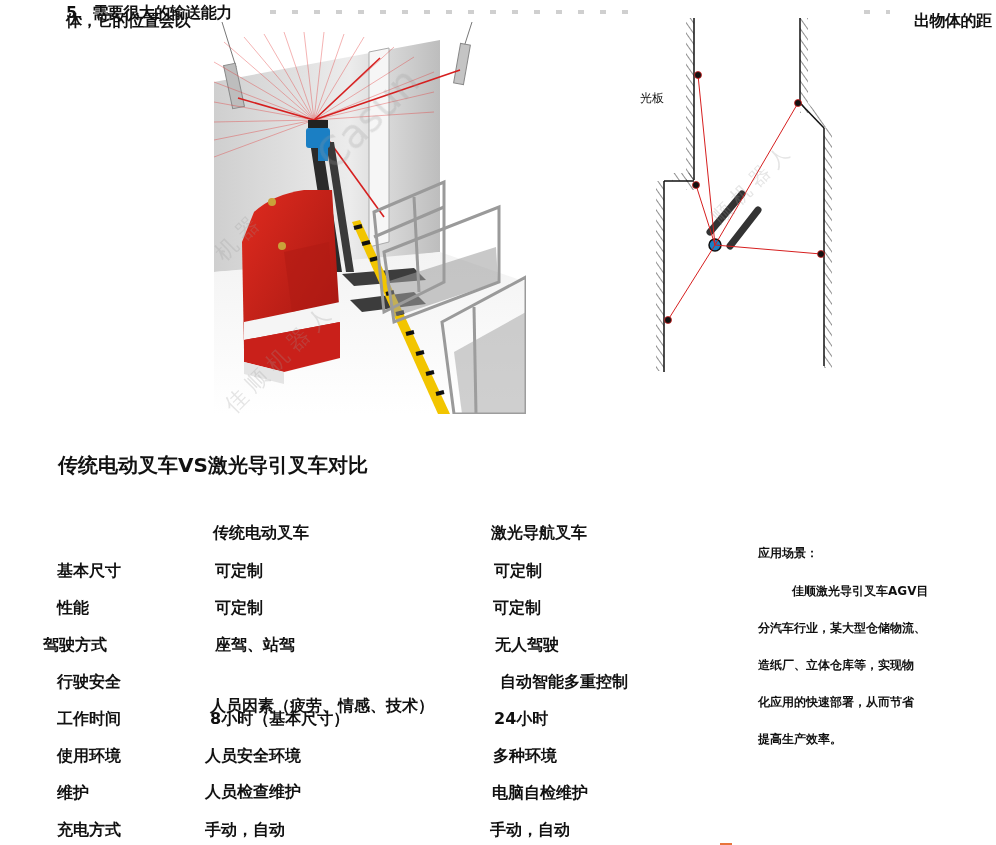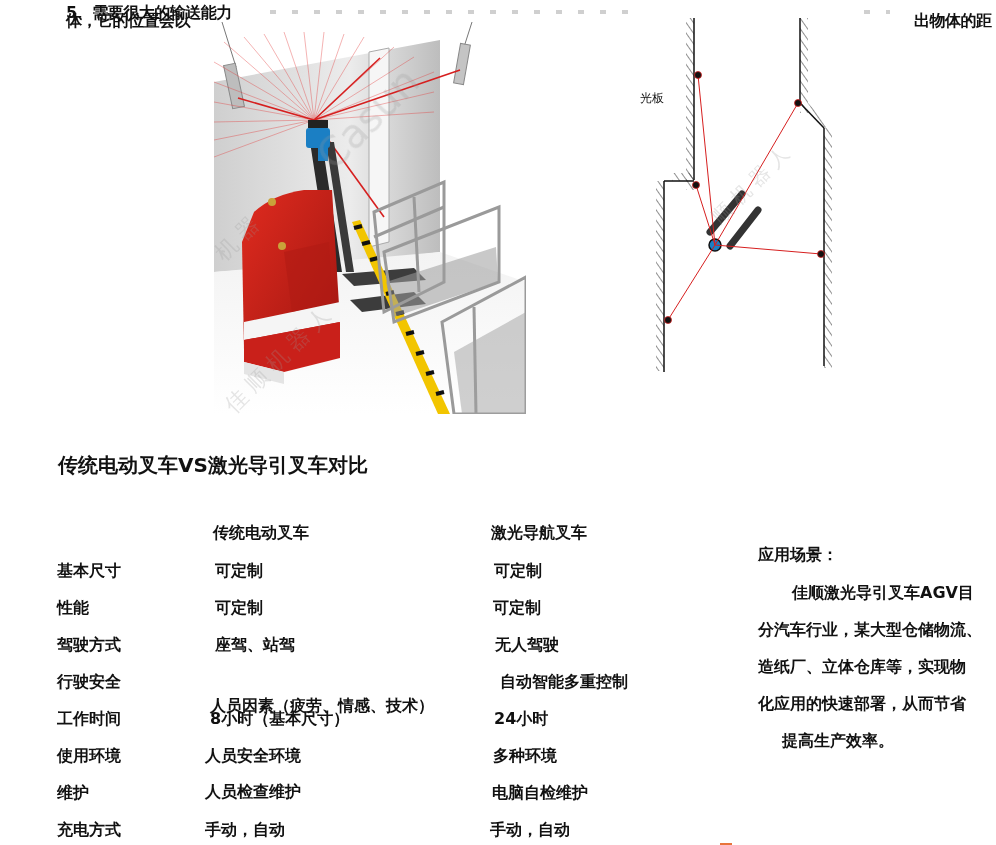--- a/index.html
+++ b/index.html
@@ -10,21 +10,21 @@
   .overlap1 { left:66px; top:3px; }
   .overlap2 { left:66px; top:11px; }
   .dashes { left:270px; top:10px; width:620px; height:4px;
             background: repeating-linear-gradient(90deg, #bbb 0 6px, transparent 6px 22px); opacity:.7; }
   .right-clip { left:914px; top:11px; }
   .fig { position:absolute; background:#fff; overflow:hidden; }
   .fig-left { left:214px; top:22px; width:312px; height:392px; }
   .fig-right { left:640px; top:10px; width:220px; height:362px; }
   .section-title { left:58px; top:452px; font-size:20px; font-weight:bold; white-space:nowrap; }
   .tbl-cell { position:absolute; font-size:16px; font-weight:bold; white-space:nowrap; }
-  .side { position:absolute; left:758px; font-size:16px; font-weight:bold; white-space:nowrap; }
+  .side { position:absolute; left:758px; font-size:12px; font-weight:bold; white-space:nowrap; }
   .orange-mark { left:720px; top:843px; width:12px; height:2px; background:#e8743b; }
 </style>
 </head>
 <body>
 
 <div class="abs hdr-line overlap1">5、需要很大的输送能力</div>
 <div class="abs hdr-line overlap2">体，它的位置会以</div>
 <div class="abs dashes"></div>
 <div class="abs hdr-line right-clip">出物体的距</div>
 
@@ -202,21 +202,21 @@
     <div class="tbl-cell" style="left:57px;top:561px;">基本尺寸</div>
     <div class="tbl-cell" style="left:215px;top:561px;">可定制</div>
     <div class="tbl-cell" style="left:494px;top:561px;">可定制</div>
   </div>
   <div>
     <div class="tbl-cell" style="left:57px;top:598px;">性能</div>
     <div class="tbl-cell" style="left:215px;top:598px;">可定制</div>
     <div class="tbl-cell" style="left:493px;top:598px;">可定制</div>
   </div>
   <div>
-    <div class="tbl-cell" style="left:57px;top:635px;">驾驶方式</div>
+    <div class="tbl-cell" style="left:43px;top:635px;">驾驶方式</div>
     <div class="tbl-cell" style="left:215px;top:635px;">座驾、站驾</div>
     <div class="tbl-cell" style="left:495px;top:635px;">无人驾驶</div>
   </div>
   <div>
     <div class="tbl-cell" style="left:57px;top:672px;">行驶安全</div>
     <div class="tbl-cell" style="left:210px;top:696px;">人员因素（疲劳、情感、技术）</div>
     <div class="tbl-cell" style="left:492px;top:672px;margin-left:8px;">自动智能多重控制</div>
   </div>
   <div>
     <div class="tbl-cell" style="left:57px;top:709px;">工作时间</div>
@@ -239,16 +239,16 @@
     <div class="tbl-cell" style="left:490px;top:820px;">手动，自动</div>
   </div>
 </div>
 
 <div>
   <div class="side" style="top:545px;">应用场景：</div>
   <div class="side" style="top:583px;left:792px;">佳顺激光导引叉车AGV目</div>
   <div class="side" style="top:620px;">分汽车行业，某大型仓储物流、</div>
   <div class="side" style="top:657px;">造纸厂、立体仓库等，实现物</div>
   <div class="side" style="top:694px;">化应用的快速部署，从而节省</div>
-  <div class="side" style="top:731px;margin-left:24px;">提高生产效率。</div>
+  <div class="side" style="top:731px;">提高生产效率。</div>
 </div>
 
 <div class="abs orange-mark"></div>
 
 </body></html>

